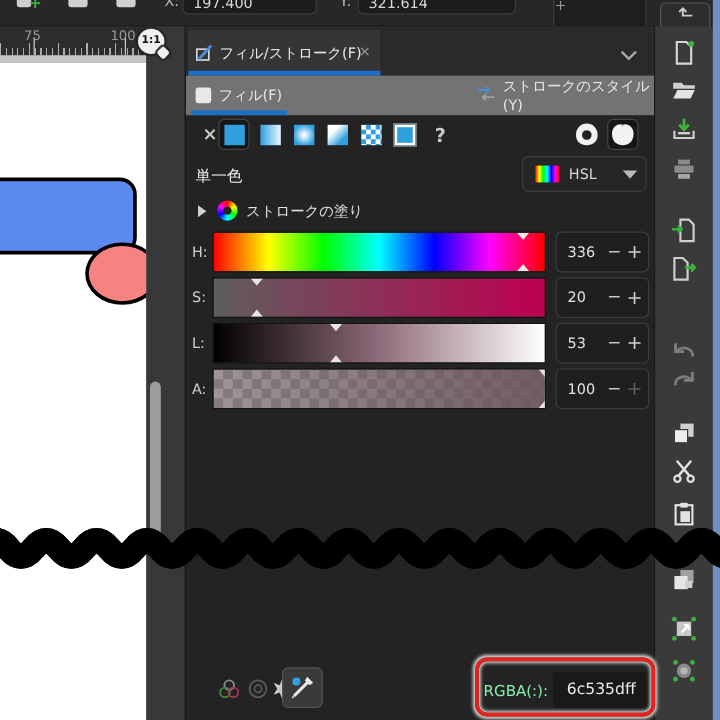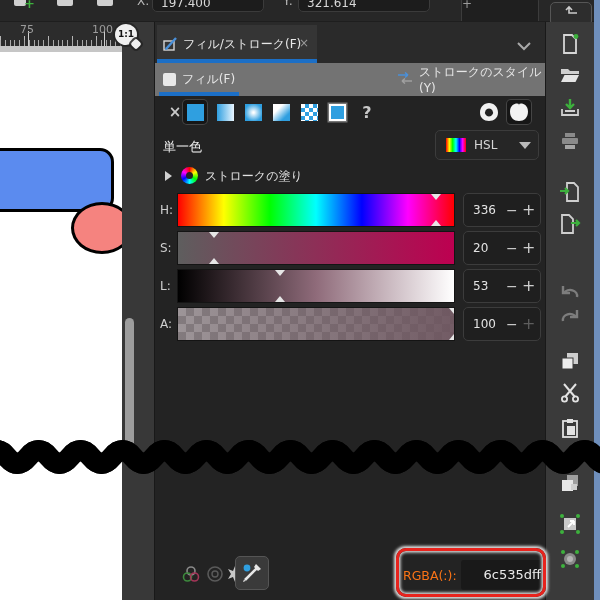--- a/index.html
+++ b/index.html
@@ -82,22 +82,22 @@
   .mark.bot{bottom:0;border-bottom:6px solid #e6e6e6;}
   .spin{position:absolute;left:308px;top:0;width:78px;height:34px;background:#1f1f1f;border:1px solid #3c3c3c;border-radius:5px;color:#e3e3e3;font-size:12px;}
   .spin .val{position:absolute;left:9px;top:9px;}
   .spin .minus{position:absolute;left:42px;top:8px;color:#cdcdcd;font-size:14px;}
   .spin .plus{position:absolute;left:58px;top:6px;color:#cdcdcd;font-size:16px;}
   .spin .plus.dim{color:#5d5d5d;}
 
   .bottom-row{position:absolute;left:0;top:528px;width:100%;height:46px;}
   .mini-icon{position:absolute;top:14px;width:20px;height:20px;}
   .dropper-btn{position:absolute;left:80px;top:6px;width:34px;height:34px;background:#3a3a3a;border:1px solid #555;border-radius:5px;}
-  .rgba-label{position:absolute;left:248px;top:18px;color:#f97316;font-size:12.5px;}
-  .rgba-field{position:absolute;left:306px;top:10px;width:80px;height:30px;background:#191919;border-radius:3px;color:#eaeaea;font-size:13px;text-align:right;line-height:30px;}
+  .rgba-label{position:absolute;left:248px;top:18px;color:#86efac;font-size:12.5px;}
+  .rgba-field{position:absolute;left:306px;top:10px;width:80px;height:30px;background:#191919;border-radius:3px;color:#eaeaea;font-size:13px;text-align:center;line-height:30px;}
 
   
   .sidebar{position:absolute;left:546px;top:22px;width:48px;height:578px;background:#3a3a3a;}
   .sb-icon{position:absolute;left:13px;width:22px;height:22px;display:flex;align-items:center;justify-content:center;}
   .sb-icon svg{display:block;}
 
   .blue-edge{position:absolute;left:594px;top:0;width:6px;height:600px;background:#6f8fbc;}
 
   
   .wave{position:absolute;left:0;top:428px;width:600px;height:58px;z-index:40;pointer-events:none;}

